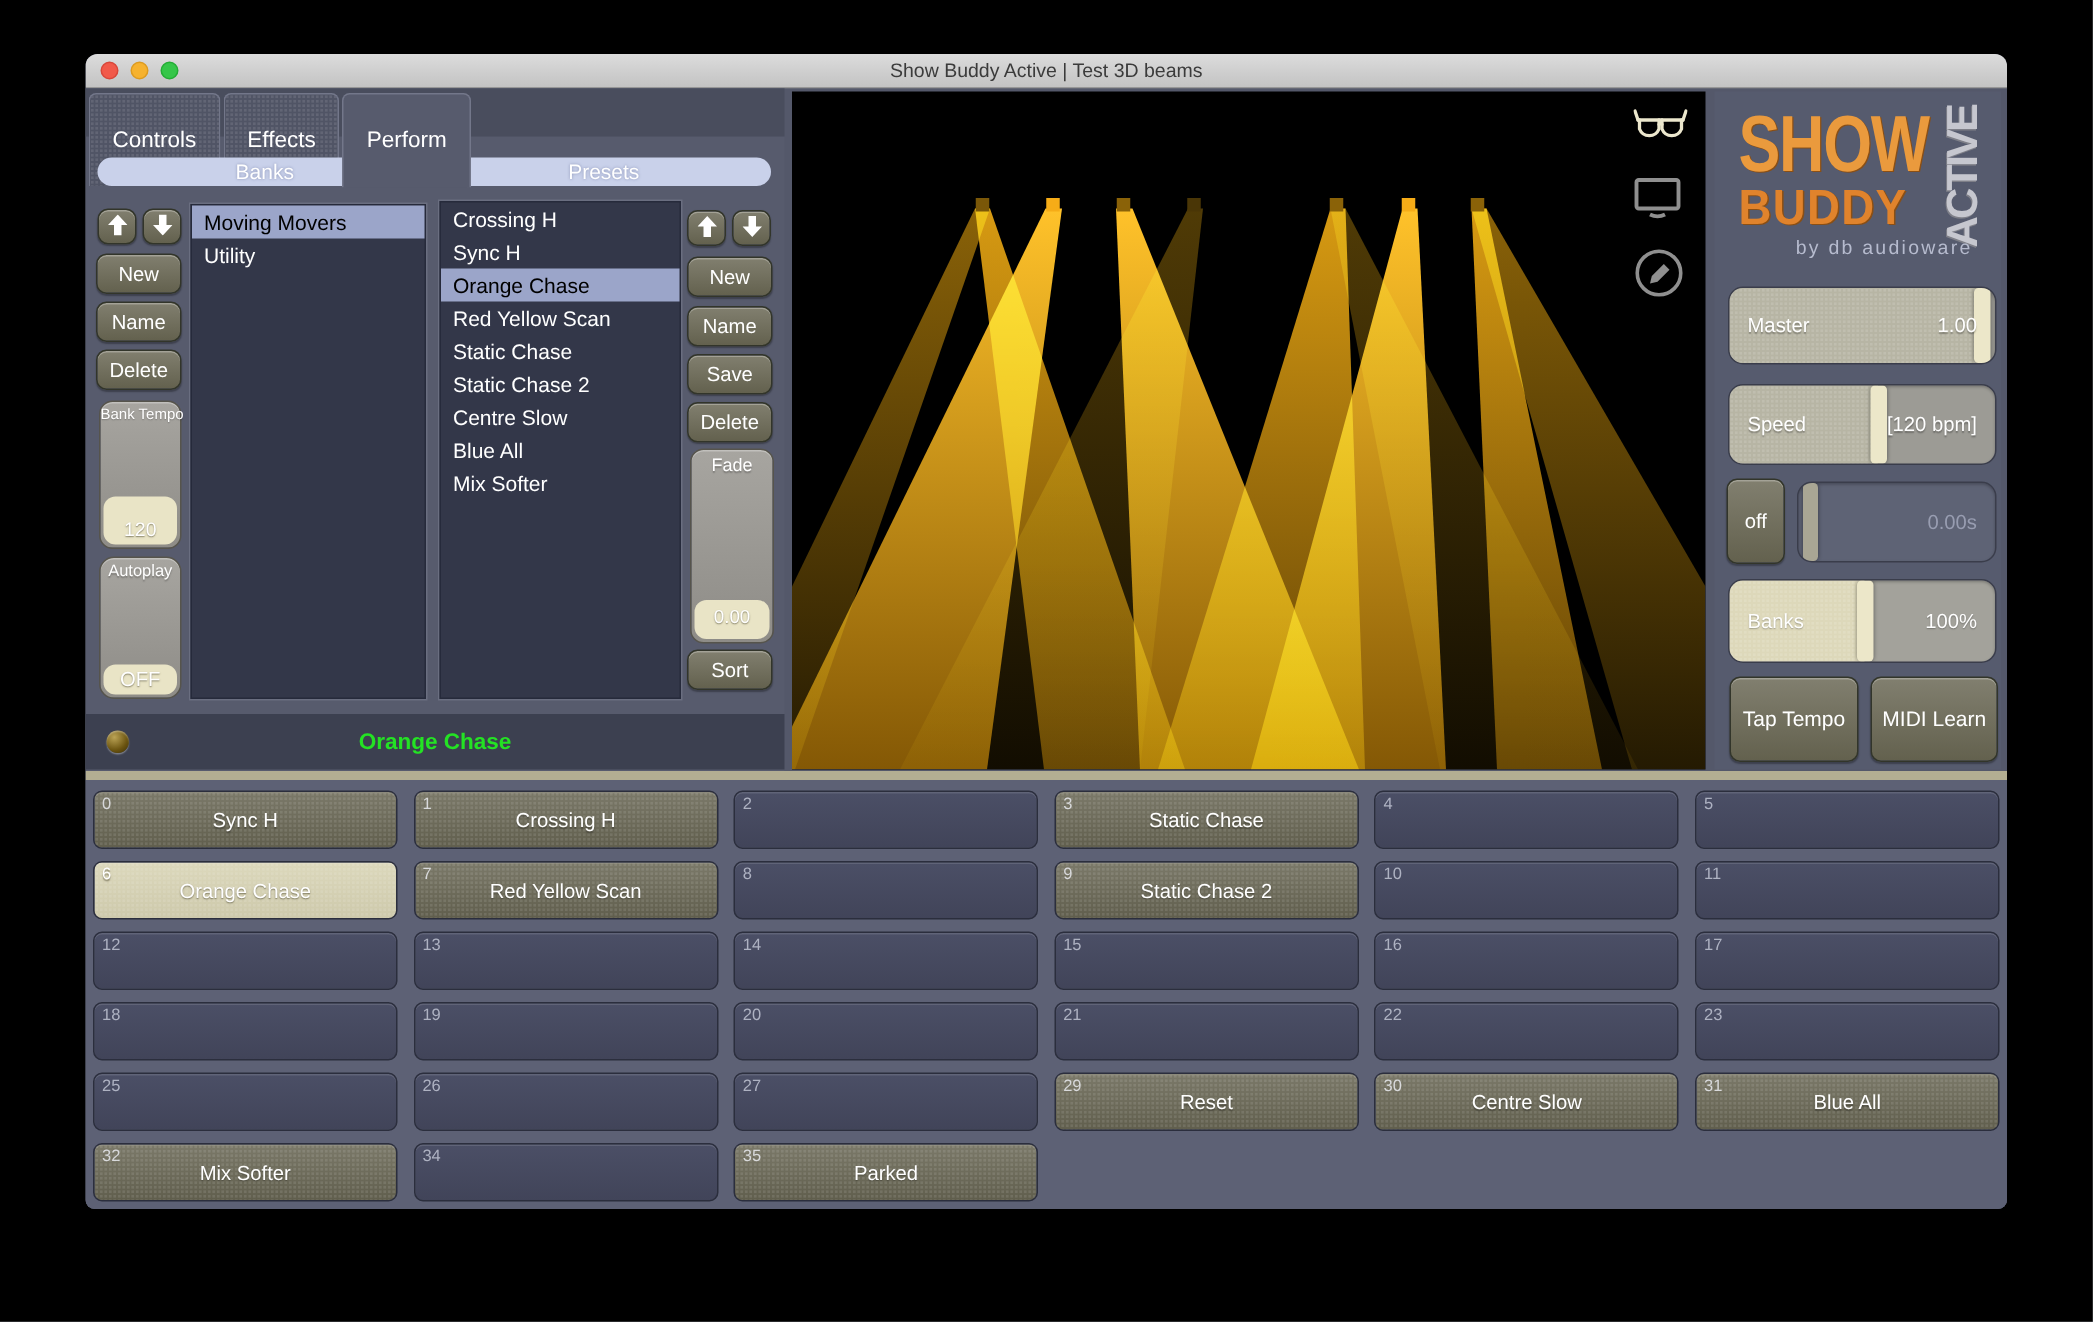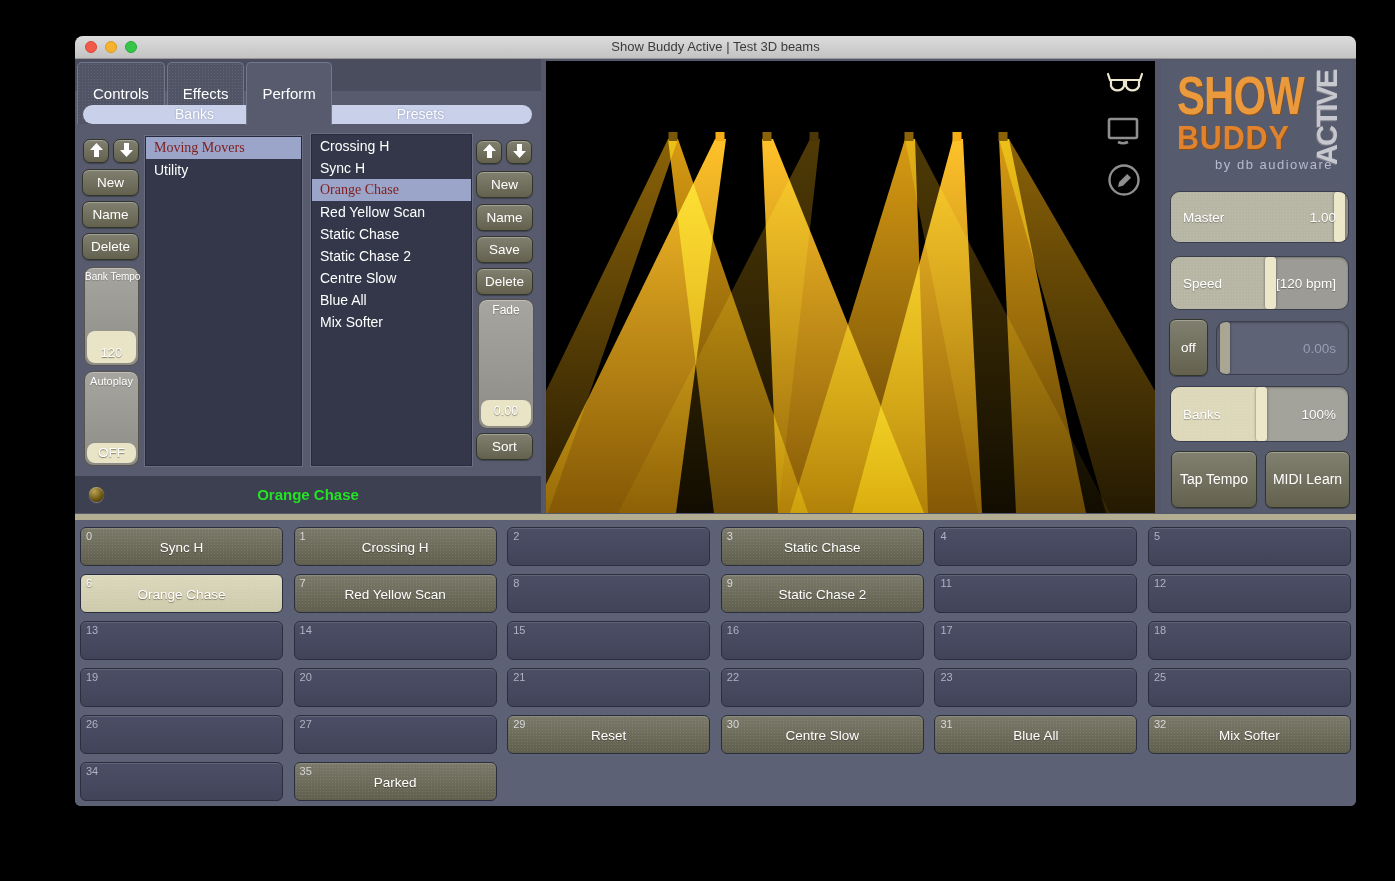--- a/index.html
+++ b/index.html
@@ -1,17 +1,17 @@
 <!DOCTYPE html>
 <html><head>
 <meta charset="utf-8">
 <style>
   html,body{margin:0;padding:0;background:#000;width:1395px;height:881px;overflow:hidden;
     font-family:"Liberation Sans","DejaVu Sans",sans-serif;-webkit-font-smoothing:antialiased;}
-  .window{position:absolute;left:75px;top:36px;width:1281px;height:770px;border-radius:8px 8px 6px 6px;
+  .window{position:absolute;left:57px;top:36px;width:1281px;height:770px;border-radius:8px 8px 6px 6px;
     background:#54586a;overflow:hidden;box-shadow:0 20px 50px rgba(0,0,0,.8);}
   
   .titlebar{position:relative;height:22px;background:linear-gradient(#dcdcdc,#c3c3c3);
     border-bottom:1px solid #979797;}
   .lights{position:absolute;left:10px;top:5px;display:flex;gap:8px;}
   .light{width:12px;height:12px;border-radius:50%;}
   .light.red{background:#f1594a;border:1px solid #d8473a;box-sizing:border-box;}
   .light.yellow{background:#f6b22f;border:1px solid #dd9b20;box-sizing:border-box;}
   .light.green{background:#35c649;border:1px solid #24ad35;box-sizing:border-box;}
   .title{text-align:center;font-size:13px;line-height:22px;color:#3b3b3b;}
@@ -29,38 +29,38 @@
   .pill{position:absolute;height:19px;border-radius:10px;background:#c9d1ea;color:#fff;
     font-size:14px;text-align:center;line-height:19px;text-shadow:0 0 2px rgba(120,130,170,.8);}
   .pill.banks{left:8px;top:46px;width:223px;}
   .pill.presets{left:234px;top:46px;width:223px;}
   
   .list{position:absolute;background:#333749;border:1px solid #262a3b;box-shadow:0 0 0 1px #6a6e80;}
   .list.banks{left:70px;top:77px;width:155px;height:328px;}
   .list.presets{left:236px;top:75px;width:159px;height:330px;}
   .list-item{height:22px;line-height:22px;padding-left:8px;font-size:14px;color:#fff;white-space:nowrap;
     overflow:hidden;}
-  .list-item.selected{background:#9ba5c9;color:#7f1d1d;font-family:Liberation Serif, serif;}
+  .list-item.selected{background:#9ba5c9;color:#000000;}
   
   .obtn{position:absolute;border:1px solid #32352a;border-radius:7px;color:#fff;font-size:13.5px;
     text-align:center;background:linear-gradient(#817f6f,#63614e);
     box-shadow:inset 0 1px 0 rgba(255,255,255,.28), 0 1px 1px rgba(0,0,0,.3);cursor:default;}
   .arrowbtn{width:24px;height:22px;line-height:20px;}
   .arrowbtn svg{vertical-align:middle;}
   .txtbtn{width:55px;height:25px;line-height:25px;}
   
   .vslider{position:absolute;border-radius:9px;background:linear-gradient(#a7a5a0,#8e8c87);
     border:1px solid #56544c;box-shadow:inset 0 1px 0 rgba(255,255,255,.3);}
   .vslider .vlabel{position:absolute;top:3px;width:100%;text-align:center;color:#fff;font-size:10px;
     white-space:nowrap;text-shadow:0 1px 1px rgba(0,0,0,.25);}
   .vslider .vhandle{position:absolute;left:2px;right:2px;bottom:2px;background:#e9e4c6;border-radius:8px;
     color:#fff;font-size:13px;text-align:center;text-shadow:0 1px 1px rgba(120,115,90,.9);}
   .vslider.tempo{left:9px;top:208px;width:53px;height:97px;}
   .vslider.tempo .vhandle{height:32px;line-height:44px;}
-  .vslider.autoplay{left:9px;top:312px;width:53px;height:93px;}
+  .vslider.autoplay{left:9px;top:312px;width:53px;height:93px;border-radius:10px;}
   .vslider.autoplay .vhandle{height:20px;line-height:20px;font-size:13.5px;}
   .vslider.fade{left:403px;top:240px;width:54px;height:128px;}
   .vslider.fade .vlabel{font-size:12px;}
   .vslider.fade .vhandle{height:26px;line-height:22px;font-size:12.5px;}
   
   .status{position:absolute;left:0;top:417px;width:466px;height:37px;background:#3c4050;}
   .led{position:absolute;left:14px;top:11px;width:15px;height:15px;border-radius:50%;
     background:radial-gradient(circle at 35% 30%,#bba355,#6b5410 60%,#392c05);
     box-shadow:0 1px 1px rgba(255,255,255,.35), inset 0 1px 1px rgba(255,255,255,.3);}
   .status .name{width:100%;text-align:center;line-height:37px;color:#24e224;font-weight:bold;
@@ -365,20 +365,24 @@
         </div>
         <div class="pad empty">
           <span class="num">8</span>
           <span class="plabel"></span>
         </div>
         <div class="pad filled">
           <span class="num">9</span>
           <span class="plabel">Static Chase 2</span>
         </div>
         <div class="pad empty">
+          <span class="num">10</span>
+          <span class="plabel"></span>
+        </div>
+        <div class="pad empty">
           <span class="num">11</span>
           <span class="plabel"></span>
         </div>
         <div class="pad empty">
           <span class="num">12</span>
           <span class="plabel"></span>
         </div>
         <div class="pad empty">
           <span class="num">13</span>
           <span class="plabel"></span>

